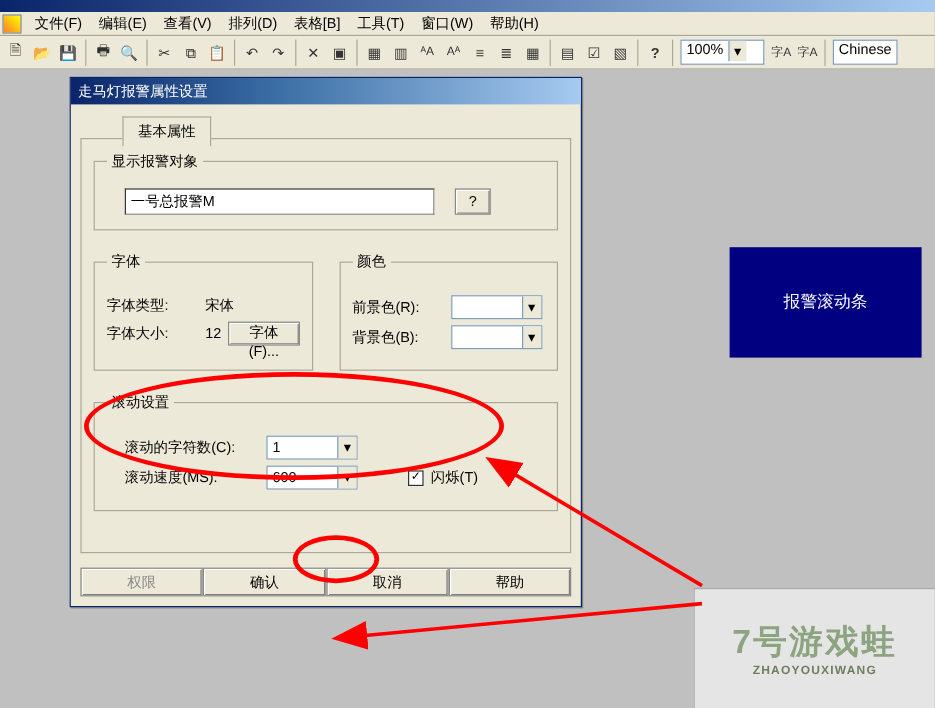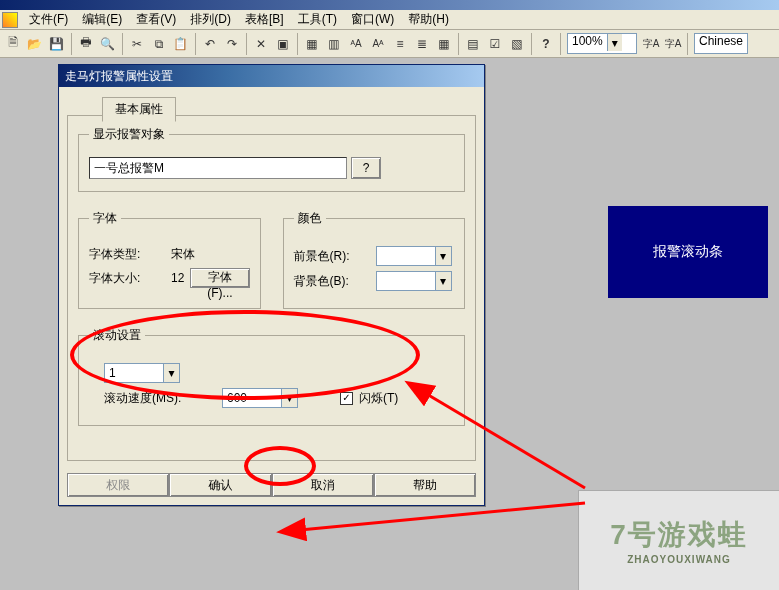--- a/index.html
+++ b/index.html
@@ -110,21 +110,21 @@
     top:1px;
     margin-left:32px;
   }
   fieldset {
     border: 1px solid #aca899;
     margin: 10px;
     padding: 14px 10px 12px;
     font-size:12px;
   }
   fieldset legend { padding: 0 4px; }
-  .alarm-row { display:flex; align-items:center; gap:4px; }
+  .alarm-row { display:flex; align-items:center; gap:17px; margin-left:15px;}
   .text-input {
     width: 258px; height: 22px;
     border: 1px inset #888;
     background:#fff; padding: 2px 4px;
     font-size: 12px;
   }
   .q-btn {
     width: 30px; height: 22px;
     border: 1px solid #888;
     background: #ece9d8;
@@ -336,20 +336,21 @@
               <div class="swatch" style="background:#000080"></div>
               <div class="arrow">▾</div>
             </div>
           </div>
         </fieldset>
       </div>
 
       <fieldset>
         <legend>滚动设置</legend>
         <div class="field-row" style="margin-left:15px">
+          <label style="min-width:112px">滚动的字符数(C):</label>
           <div class="combo">
             <span class="val">1</span>
             <div class="arrow">▾</div>
           </div>
         </div>
         <div class="field-row" style="margin-left:15px">
           <label style="min-width:112px">滚动速度(MS):</label>
           <div class="combo">
             <span class="val">600</span>
             <div class="arrow">▾</div>

